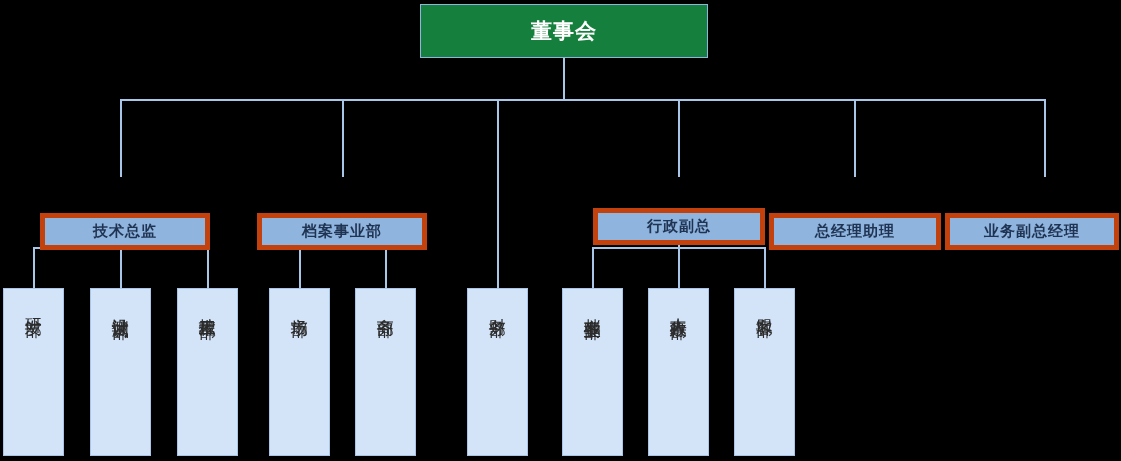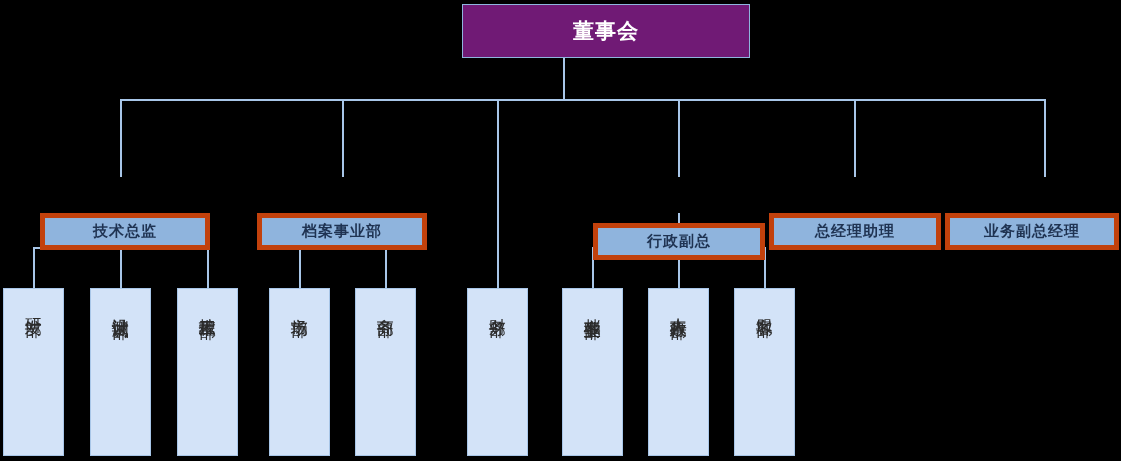--- a/index.html
+++ b/index.html
@@ -18,27 +18,26 @@
   .node {
     position: absolute;
     box-sizing: border-box;
     display: flex;
     align-items: center;
     justify-content: center;
     text-align: center;
   }
   
   .lvl1 {
-    background: #701a75;
+    background: #15803d;
     border: 1px solid #8fb4dd;
     color: #ffffff;
     font-weight: bold;
     font-size: 21px;
     letter-spacing: 1px;
-    margin-left: 42px;
   }
   
   .lvl2 {
     background: #8fb4dd;
     border: 5px solid #c2410c;
     color: #1f3352;
     font-weight: bold;
     font-size: 15px;
     letter-spacing: 1px;
     margin-top: 36px;
@@ -105,21 +104,21 @@
   <div class="node lvl1" style="left:420px; top:4px; width:288px; height:54px;">
     <span>董事会</span>
   </div>
 
   <div class="node lvl2" style="left:40px; top:177px; width:170px; height:37px;">
     <span>技术总监</span>
   </div>
   <div class="node lvl2" style="left:257px; top:177px; width:170px; height:37px;">
     <span>档案事业部</span>
   </div>
-  <div class="node lvl2" style="left:593px; top:187px; width:172px; height:37px;">
+  <div class="node lvl2" style="left:593px; top:172px; width:172px; height:37px;">
     <span>行政副总</span>
   </div>
   <div class="node lvl2" style="left:769px; top:177px; width:172px; height:37px;">
     <span>总经理助理</span>
   </div>
   <div class="node lvl2" style="left:945px; top:177px; width:174px; height:37px;">
     <span>业务副总经理</span>
   </div>
 
   <div class="node lvl3" style="left:3px; top:288px; width:61px; height:168px;">

